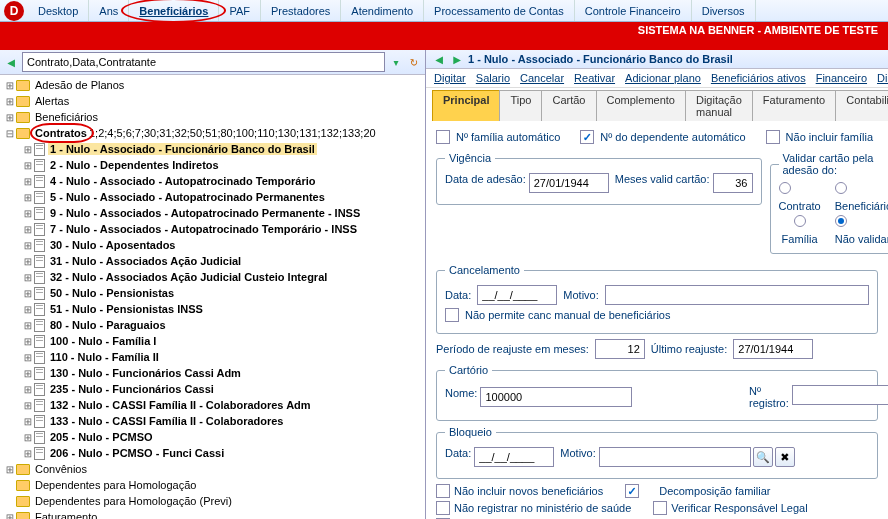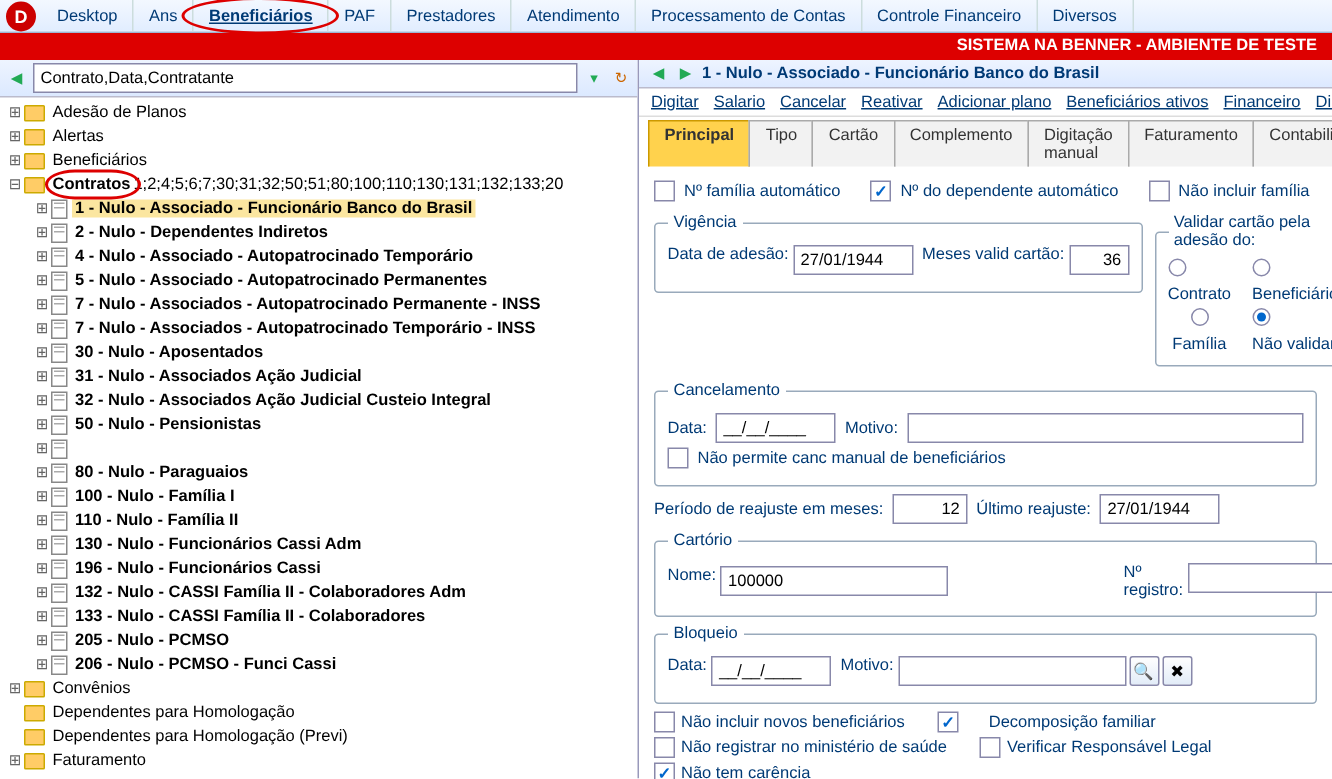--- a/index.html
+++ b/index.html
@@ -2,21 +2,21 @@
 <html><head>
 <meta charset="utf-8">
 <style>
 * { margin: 0; padding: 0; box-sizing: border-box; font-family: Tahoma, Arial, sans-serif; font-size: 11px; }
 body { background: #fff; width: 888px; height: 519px; overflow: hidden; position: relative; }
 .topbar { display: flex; height: 22px; align-items: stretch; border-bottom: 1px solid #9db6d4; background: linear-gradient(#f3f8ff, #e1edff); }
 .logo { width: 20px; height: 20px; border-radius: 50%; background: #c00; color: #fff; display: flex; align-items: center; justify-content: center; font-weight: bold; margin: 1px 4px; font-size: 12px; }
 .menu-item { padding: 3px 10px; color: #003a75; cursor: pointer; border-right: 1px solid #cdd; display: flex; align-items: center; }
 .menu-highlight { position: relative; font-weight: bold; text-decoration: underline; color: #003a75; }
 .menu-highlight::after { content: ''; position: absolute; border: 2px solid #d00; border-radius: 50%; left: -8px; right: -8px; top: -2px; bottom: -2px; }
-.warn-bar { background: #d00; color: #fff; text-align: right; padding: 2px 10px; font-weight: bold; height: 18px; font-size: 11px; }
+.warn-bar { background: #d00; color: #fff; text-align: right; padding: 2px 10px; font-weight: bold; height: 28px; font-size: 11px; }
 .main-area { display: flex; height: calc(100% - 40px); }
 .left-panel { width: 426px; border-right: 1px solid #99b; display: flex; flex-direction: column; overflow: hidden; }
 .nav-header { background: linear-gradient(#eef4ff, #dce9ff); padding: 2px 4px; display: flex; align-items: center; gap: 4px; border-bottom: 1px solid #bbc; }
 .nav-arrow { width: 14px; height: 14px; display: inline-flex; align-items: center; justify-content: center; color: #2a5; cursor: pointer; font-size: 10px; }
 .nav-header input { flex: 1; border: none; background: transparent; outline: none; font-size: 11px; }
 .tree { overflow: auto; flex: 1; padding: 2px 0; white-space: nowrap; }
 .tree-row { display: flex; align-items: center; height: 16px; padding-left: 4px; cursor: pointer; }
 .tree-icon { width: 12px; text-align: center; color: #666; font-size: 10px; }
 .folder { width: 14px; height: 11px; background: #fc6; border: 1px solid #ca0; border-radius: 1px; margin-right: 3px; position: relative; }
 .doc { width: 11px; height: 13px; background: #fff; border: 1px solid #888; margin-right: 3px; position: relative; }
@@ -102,21 +102,21 @@
           <span class="tree-label bold">4 - Nulo - Associado - Autopatrocinado Temporário</span>
         </div>
         <div class="tree-row" style="padding-left: 22px;">
           <span class="tree-icon">⊞</span>
           <span class="doc"></span>
           <span class="tree-label bold">5 - Nulo - Associado - Autopatrocinado Permanentes</span>
         </div>
         <div class="tree-row" style="padding-left: 22px;">
           <span class="tree-icon">⊞</span>
           <span class="doc"></span>
-          <span class="tree-label bold">7 - Nulo - Associados - Autopatrocinado Permanente - INSS</span>
+          <span class="tree-label bold">9 - Nulo - Associados - Autopatrocinado Permanente - INSS</span>
         </div>
         <div class="tree-row" style="padding-left: 22px;">
           <span class="tree-icon">⊞</span>
           <span class="doc"></span>
           <span class="tree-label bold">7 - Nulo - Associados - Autopatrocinado Temporário - INSS</span>
         </div>
         <div class="tree-row" style="padding-left: 22px;">
           <span class="tree-icon">⊞</span>
           <span class="doc"></span>
           <span class="tree-label bold">30 - Nulo - Aposentados</span>
@@ -132,20 +132,21 @@
           <span class="tree-label bold">32 - Nulo - Associados Ação Judicial Custeio Integral</span>
         </div>
         <div class="tree-row" style="padding-left: 22px;">
           <span class="tree-icon">⊞</span>
           <span class="doc"></span>
           <span class="tree-label bold">50 - Nulo - Pensionistas</span>
         </div>
         <div class="tree-row" style="padding-left: 22px;">
           <span class="tree-icon">⊞</span>
           <span class="doc"></span>
+          <span class="tree-label bold">51 - Nulo - Pensionistas INSS</span>
         </div>
         <div class="tree-row" style="padding-left: 22px;">
           <span class="tree-icon">⊞</span>
           <span class="doc"></span>
           <span class="tree-label bold">80 - Nulo - Paraguaios</span>
         </div>
         <div class="tree-row" style="padding-left: 22px;">
           <span class="tree-icon">⊞</span>
           <span class="doc"></span>
           <span class="tree-label bold">100 - Nulo - Família I</span>
@@ -156,21 +157,21 @@
           <span class="tree-label bold">110 - Nulo - Família II</span>
         </div>
         <div class="tree-row" style="padding-left: 22px;">
           <span class="tree-icon">⊞</span>
           <span class="doc"></span>
           <span class="tree-label bold">130 - Nulo - Funcionários Cassi Adm</span>
         </div>
         <div class="tree-row" style="padding-left: 22px;">
           <span class="tree-icon">⊞</span>
           <span class="doc"></span>
-          <span class="tree-label bold">196 - Nulo - Funcionários Cassi</span>
+          <span class="tree-label bold">235 - Nulo - Funcionários Cassi</span>
         </div>
         <div class="tree-row" style="padding-left: 22px;">
           <span class="tree-icon">⊞</span>
           <span class="doc"></span>
           <span class="tree-label bold">132 - Nulo - CASSI Família II - Colaboradores Adm</span>
         </div>
         <div class="tree-row" style="padding-left: 22px;">
           <span class="tree-icon">⊞</span>
           <span class="doc"></span>
           <span class="tree-label bold">133 - Nulo - CASSI Família II - Colaboradores</span>

